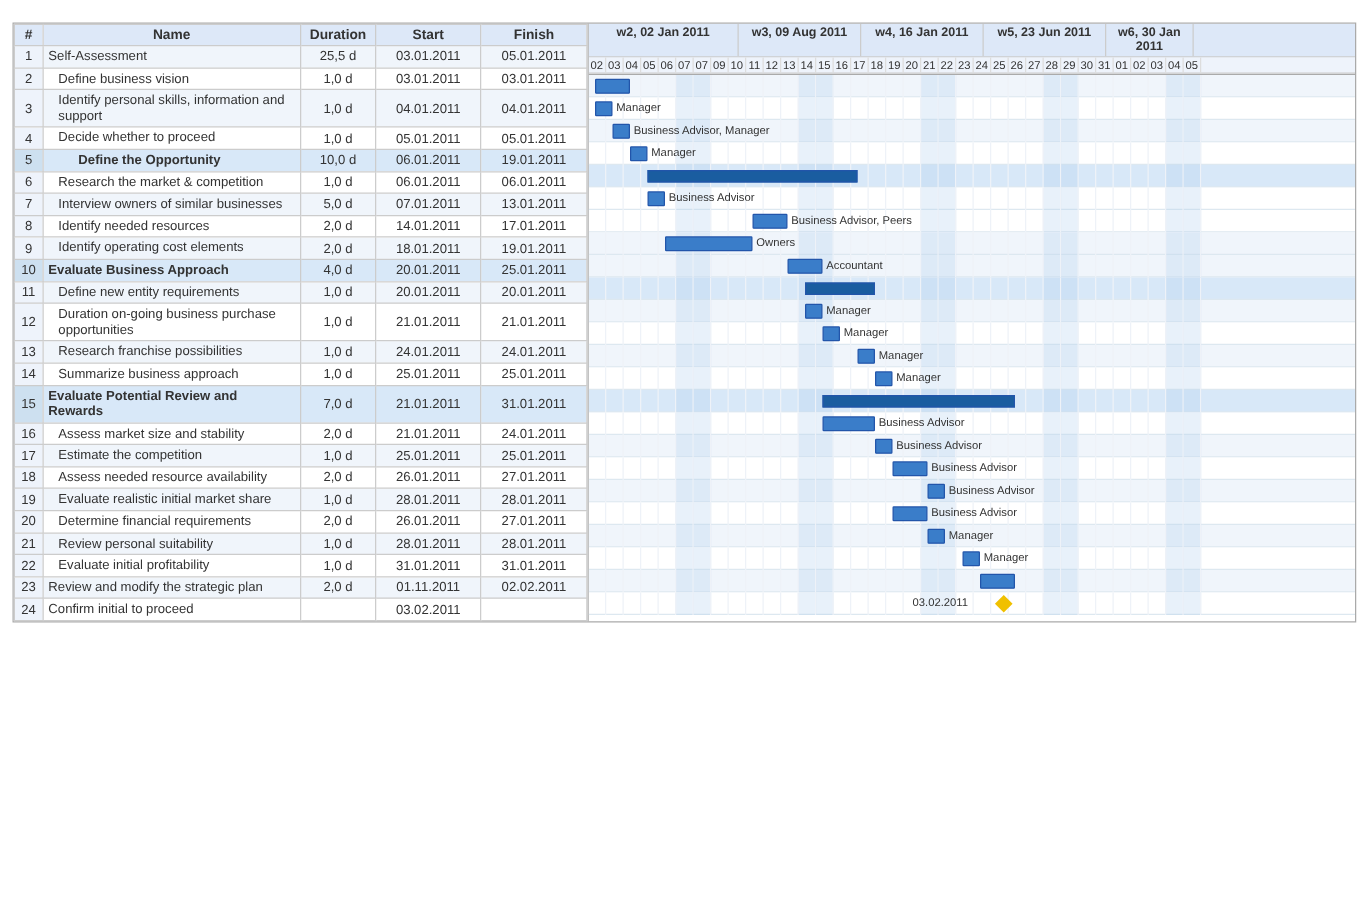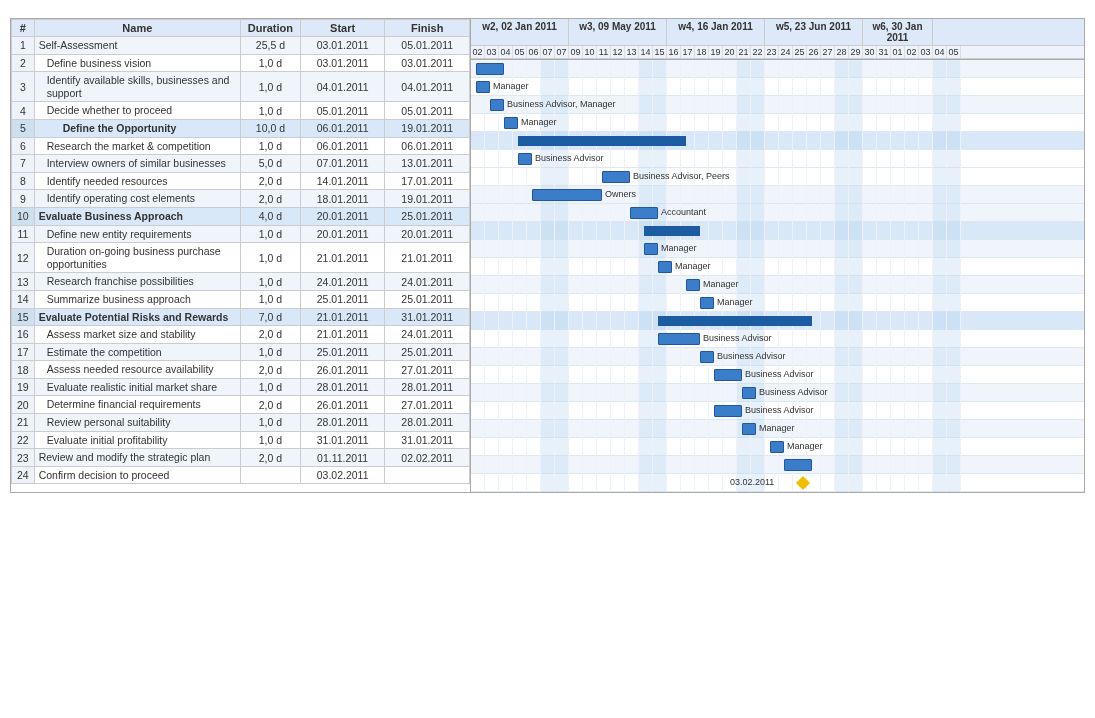--- a/index.html
+++ b/index.html
@@ -146,21 +146,21 @@
             </tr>
             <tr>
               <td class="num">2</td>
               <td class="name" style="padding-left: 12px;">Define business vision</td>
               <td class="dur">1,0 d</td>
               <td class="start">03.01.2011</td>
               <td class="finish">03.01.2011</td>
             </tr>
             <tr style="background: rgb(240, 245, 251);">
               <td class="num">3</td>
-              <td class="name" style="padding-left: 12px;">Identify available skills, businesses and support</td>
+              <td class="name" style="padding-left: 12px;">Identify personal skills, information and support</td>
               <td class="dur">1,0 d</td>
               <td class="start">04.01.2011</td>
               <td class="finish">04.01.2011</td>
             </tr>
             <tr>
               <td class="num">4</td>
               <td class="name" style="padding-left: 12px;">Decide whether to proceed</td>
               <td class="dur">1,0 d</td>
               <td class="start">05.01.2011</td>
               <td class="finish">05.01.2011</td>
@@ -230,21 +230,21 @@
             </tr>
             <tr>
               <td class="num">14</td>
               <td class="name" style="padding-left: 12px;">Summarize business approach</td>
               <td class="dur">1,0 d</td>
               <td class="start">25.01.2011</td>
               <td class="finish">25.01.2011</td>
             </tr>
             <tr style="background: rgb(216, 232, 248);">
               <td class="num" style="background: rgb(205, 224, 240);">15</td>
-              <td class="name" style="font-weight: bold;">Evaluate Potential Risks and Rewards</td>
+              <td class="name" style="font-weight: bold;">Evaluate Potential Review and Rewards</td>
               <td class="dur">7,0 d</td>
               <td class="start">21.01.2011</td>
               <td class="finish">31.01.2011</td>
             </tr>
             <tr>
               <td class="num">16</td>
               <td class="name" style="padding-left: 12px;">Assess market size and stability</td>
               <td class="dur">2,0 d</td>
               <td class="start">21.01.2011</td>
               <td class="finish">24.01.2011</td>
@@ -293,35 +293,35 @@
             </tr>
             <tr style="background: rgb(240, 245, 251);">
               <td class="num">23</td>
               <td class="name">Review and modify the strategic plan</td>
               <td class="dur">2,0 d</td>
               <td class="start">01.11.2011</td>
               <td class="finish">02.02.2011</td>
             </tr>
             <tr>
               <td class="num">24</td>
-              <td class="name">Confirm decision to proceed</td>
+              <td class="name">Confirm initial to proceed</td>
               <td class="dur"></td>
               <td class="start">03.02.2011</td>
               <td class="finish"></td>
             </tr>
           </tbody>
       </table>
     </div>
 
     <div class="chart-area">
 
       <div class="chart-header">
         <div class="week-row" id="week-row">
-            <div class="week-cell" style="width: 98px; flex-shrink: 0;">w2, 02 Jan 2011</div>
-            <div class="week-cell" style="width: 98px; flex-shrink: 0;">w3, 09 May 2011</div>
+            <div class="week-cell" style="width: 120px; flex-shrink: 0;">w2, 02 Jan 2011</div>
+            <div class="week-cell" style="width: 98px; flex-shrink: 0;">w3, 09 Aug 2011</div>
             <div class="week-cell" style="width: 98px; flex-shrink: 0;">w4, 16 Jan 2011</div>
             <div class="week-cell" style="width: 98px; flex-shrink: 0;">w5, 23 Jun 2011</div>
             <div class="week-cell" style="width: 70px; flex-shrink: 0;">w6, 30 Jan 2011</div>
           </div>
         <div class="day-row" id="day-row">
             <div class="day-cell" style="width: 14px;">02</div>
             <div class="day-cell" style="width: 14px;">03</div>
             <div class="day-cell" style="width: 14px;">04</div>
             <div class="day-cell" style="width: 14px;">05</div>
             <div class="day-cell" style="width: 14px;">06</div>

